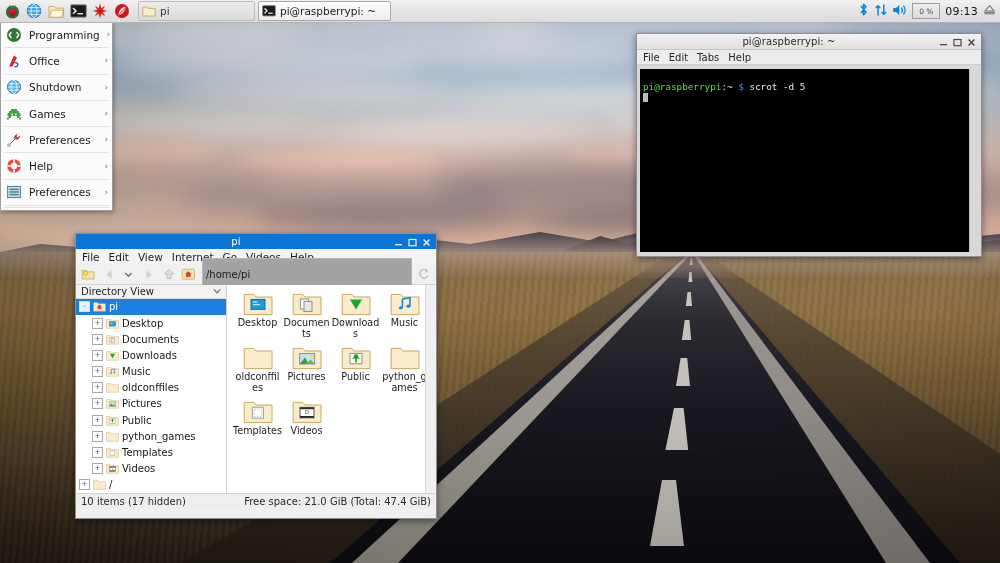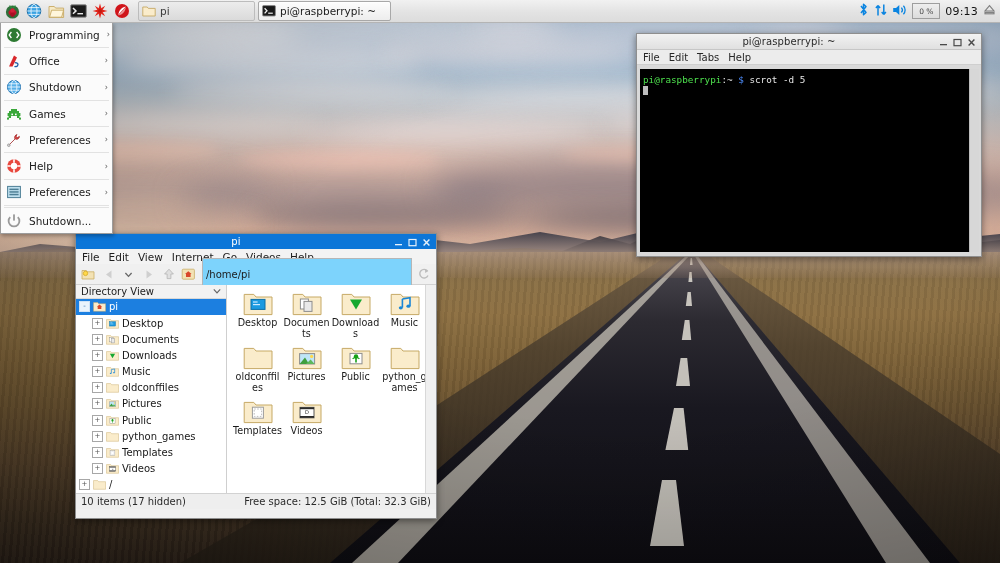--- a/index.html
+++ b/index.html
@@ -71,36 +71,36 @@
 
   
   #term{left:636px;top:33px;width:344px;height:222px;background:#d9d9d9;
      border:1px solid #8e8e8e;}
   #term .tbar{background:linear-gradient(to bottom,#f2f2f2,#e0e0e0);border-bottom:1px solid #c6c6c6;}
   #term .ttl{color:#2b2b2b;}
   #term .tmenu{height:14px;display:flex;align-items:center;gap:9px;padding-left:6px;
      background:#ececec;font-size:10px;color:#262626;border-bottom:1px solid #cfcfcf;}
   #term .tbody{position:absolute;left:3px;top:35px;width:334px;height:183px;background:#000;
      font-family:"DejaVu Sans Mono","Liberation Mono",monospace;font-size:9.3px;line-height:10.5px;
-     padding:6px 2px 0 3px;box-sizing:border-box;overflow:hidden;}
+     padding:13px 2px 0 3px;box-sizing:border-box;overflow:hidden;}
   #term .scroll{position:absolute;right:2px;top:35px;width:9px;height:183px;background:#d7d7d7;border-left:1px solid #bdbdbd;}
   .tg{color:#4ee24e;}
   .tw{color:#e6e6e6;}
   .tb{color:#4f8fff;}
   .curs{display:inline-block;width:5px;height:9px;background:#bdbdbd;vertical-align:-1px;}
 
   
   #fm{left:75px;top:233px;width:360px;height:284px;border:1px solid #8e8e8e;background:#f0f0f0;}
   #fm .tbar{background:#0c76d8;height:15px;}
   #fm .ttl{color:#fff;font-size:10px;}
   #fm .fmenu{height:15px;display:flex;align-items:center;gap:9px;padding-left:6px;
      background:#f3f3f3;font-size:10.5px;color:#1d1d1d;}
   #fm .ftool{height:20px;display:flex;align-items:center;gap:3px;padding:0 4px;background:#f0f0f0;}
   .tbtn{width:17px;height:17px;display:flex;align-items:center;justify-content:center;border-radius:2px;}
-  .pathbox{flex:1;height:15px;background:#7dd3fc;border:1px solid #b6b6b6;display:flex;align-items:center;
+  .pathbox{flex:1;height:15px;background:#a3a3a3;border:1px solid #b6b6b6;display:flex;align-items:center;
      padding:8px 3px;font-size:10px;color:#1b1b1b;margin-left:2px;}
   #fm .fsplit{display:flex;height:208px;border-top:1px solid #d2d2d2;}
   .dtree{width:150px;background:#fff;border-right:1px solid #cfcfcf;display:flex;flex-direction:column;}
   .dtreehd{height:15px;display:flex;align-items:center;justify-content:space-between;
      padding:0 4px 0 5px;font-size:10px;color:#222;background:#f2f2f2;border-bottom:1px solid #d8d8d8;}
   .tnode{display:flex;align-items:center;height:16.2px;font-size:10px;color:#171717;gap:3px;padding-left:3px;white-space:nowrap;}
   .tnode.sel{background:#1c7fe0;color:#fff;}
   .tnode .exp{width:9px;height:9px;border:1px solid #a7a7a7;background:#fff;font-size:7px;line-height:7px;
      display:flex;align-items:center;justify-content:center;color:#555;flex:0 0 9px;}
   .tnode.sel .exp{border-color:#cfe2f5;background:#eaf3fc;color:#2a6fae;}
@@ -564,21 +564,21 @@
                 </svg>
               </span>
               <span class="fname">Videos</span>
             </div>
           </div>
         <div class="fmscroll"></div>
       </div>
     </div>
     <div class="statusbar">
       <span>10 items (17 hidden)</span>
-      <span>Free space: 12.5 GiB (Total: 32.3 GiB)</span>
+      <span>Free space: 21.0 GiB (Total: 47.4 GiB)</span>
     </div>
   </div>
 
   <div class="menu">
     <div id="menu-body">
         <div class="mi">
           <span class="micon">
             <svg width="16" height="16" viewBox="0 0 16 16">
               <circle cx="8" cy="8" r="7" fill="#2d7a32"></circle>
               <path d="M5.4,5 L3.2,8 L5.4,11 M10.6,5 L12.8,8 L10.6,11" fill="none" stroke="#fff" stroke-width="1.3"></path>
@@ -661,29 +661,20 @@
               <rect x="3.4" y="4.6" width="9.2" height="1.5" fill="#4e7f96"></rect>
               <rect x="3.4" y="7.2" width="9.2" height="1.5" fill="#4e7f96"></rect>
               <rect x="3.4" y="9.8" width="9.2" height="1.5" fill="#4e7f96"></rect>
             </svg>
           </span>
           <span class="mlabel">Preferences</span>
           <span class="arrow">›</span>
         </div>
         <div class="msep"></div>
         <div class="msep"></div>
-        <div class="mi">
-          <span class="micon">
-            <svg width="16" height="16" viewBox="0 0 16 16">
-              <path d="M4.2,4.2 A5.4,5.4 0 1 0 11.8,4.2" fill="none" stroke="#9a9a9a" stroke-width="1.8"></path>
-              <rect x="7.1" y="1.4" width="1.8" height="6.2" fill="#9a9a9a"></rect>
-            </svg>
-          </span>
-          <span class="mlabel">Shutdown...</span>
-        </div>
       </div>
   </div>
 
   <div class="taskbar">
     <div class="launchers">
       <span class="lbtn">
         <svg width="17" height="17" viewBox="0 0 17 17">
           <circle cx="8.5" cy="9" r="6.6" fill="#2f6f3a"></circle>
           <circle cx="7" cy="9.6" r="2.5" fill="#c2142c"></circle>
           <circle cx="10" cy="9.6" r="2.5" fill="#c2142c"></circle>

